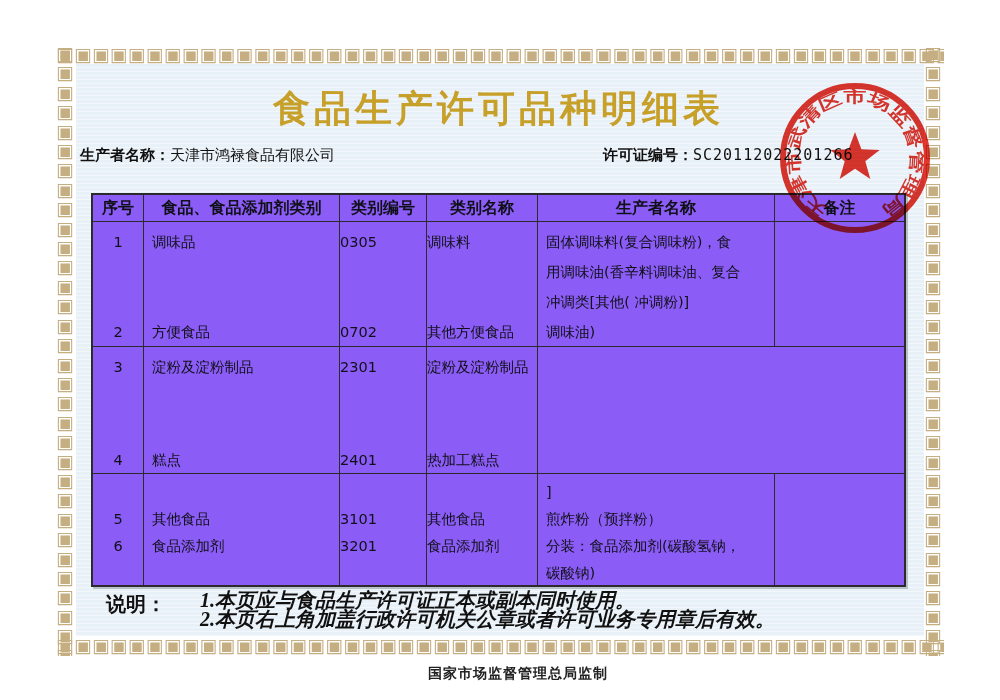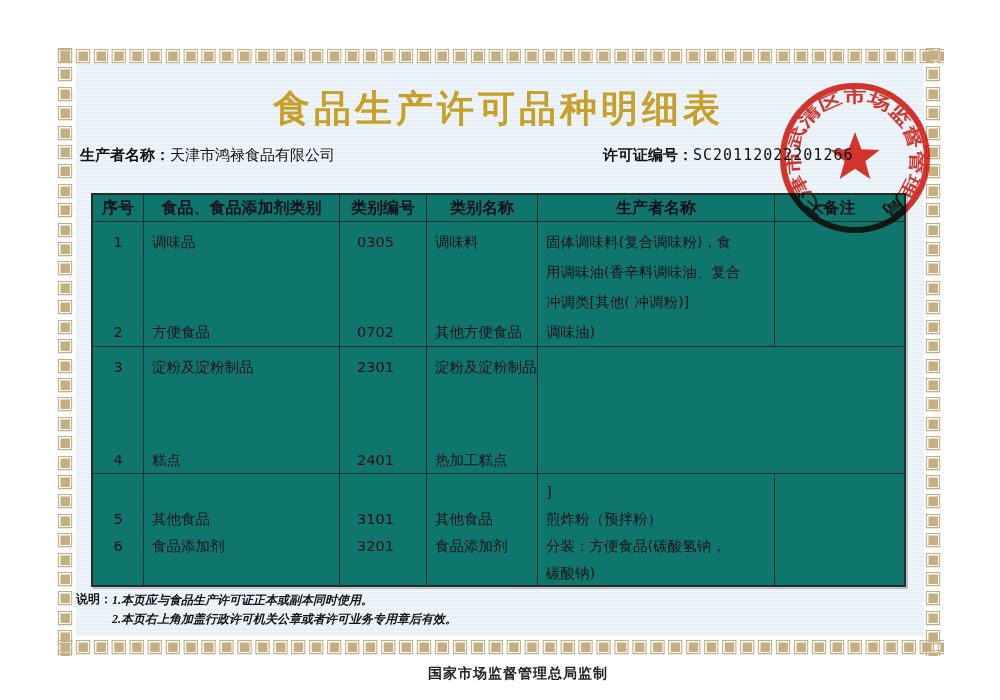--- a/index.html
+++ b/index.html
@@ -23,41 +23,41 @@
            color:#c7a02a; letter-spacing:4px; }
 
   .info-line { position:absolute; left:80px; right:95px; top:146px; height:22px; font-size:15px; }
   .label { font-family:"Liberation Serif", serif; font-weight:bold; color:#111; }
   .producer-value { font-family:"DejaVu Sans", sans-serif; color:#111; }
   .license-wrap { position:absolute; left:523px; top:0; white-space:nowrap; }
   .license-value { font-family:"DejaVu Sans Mono", monospace; letter-spacing:1px; color:#111; font-size:15px; }
 
   
   .table { position:absolute; left:91px; top:193px; width:815px; border:2px solid #2b2b2b;
-           background:#0f766e; box-shadow:2px 2px 0 rgba(90,100,110,.35); }
+           background:#8b5cf6; box-shadow:2px 2px 0 rgba(90,100,110,.35); }
   .row { display:grid; grid-template-columns:50px 196px 87px 111px 237px 130px; }
   .row + .row { border-top:1px solid #2b2b2b; }
   .cell { border-left:1px solid #2b2b2b; overflow:hidden; }
   .cell:first-child { border-left:none; }
   .header-row { height:26px; }
   .header-row .cell { display:flex; align-items:center; justify-content:center;
            font-family:"Liberation Serif", serif; font-weight:bold; font-size:16px; color:#101018; }
   .g1 { height:125px; --lh:30px; }
   .g2 { height:127px; --lh:31px; }
   .g3 { height:112px; --lh:27px; }
   .group-row .cell { padding-top:5px; font-size:14.5px; color:#101018; }
   .line { height:var(--lh); line-height:var(--lh); white-space:nowrap; }
   .col-seq .line { text-align:center; }
   .col-category { padding-left:8px; }
-  .col-code { padding-left:17px; }
-  .col-name { padding-left:8px; }
+  .col-code { }
+  .col-name { }
   .col-detail { padding-left:8px; }
 
-  .notes { position:absolute; left:76px; top:591px; font-family:"Liberation Serif", serif;
-           font-weight:bold; font-size:12px; color:#111; display:flex; }
+  .notes { position:absolute; left:106px; top:591px; font-family:"Liberation Serif", serif;
+           font-weight:bold; font-size:20px; color:#111; display:flex;gap:34px; }
   .notes-lines div { line-height:19px;font-style:italic; }
 
   .footer { position:absolute; left:0; right:0; top:665px; text-align:center;
             font-family:"Liberation Serif", serif; font-weight:bold; font-size:14px; color:#222; letter-spacing:1px;padding-left:36px; }
 
   
   .stamp { position:absolute; left:775px; top:78px; width:160px; height:160px;
            mix-blend-mode:multiply; opacity:.92; z-index:5; pointer-events:none; }
 </style>
 </head>
@@ -173,21 +173,21 @@
       </div>
       <div class="cell col-name">
         <div class="line"></div>
         <div class="line">其他食品</div>
         <div class="line">食品添加剂</div>
         <div class="line"></div>
       </div>
       <div class="cell col-detail">
         <div class="line">]</div>
         <div class="line">煎炸粉（预拌粉）</div>
-        <div class="line">分装：方便食品(碳酸氢钠，</div>
+        <div class="line">分装：食品添加剂(碳酸氢钠，</div>
         <div class="line">碳酸钠)</div>
       </div>
       <div class="cell col-remark"></div>
     </div>
 
   </div>
 
   <div class="notes">
     <span class="notes-label">说明：</span>
     <div class="notes-lines">

